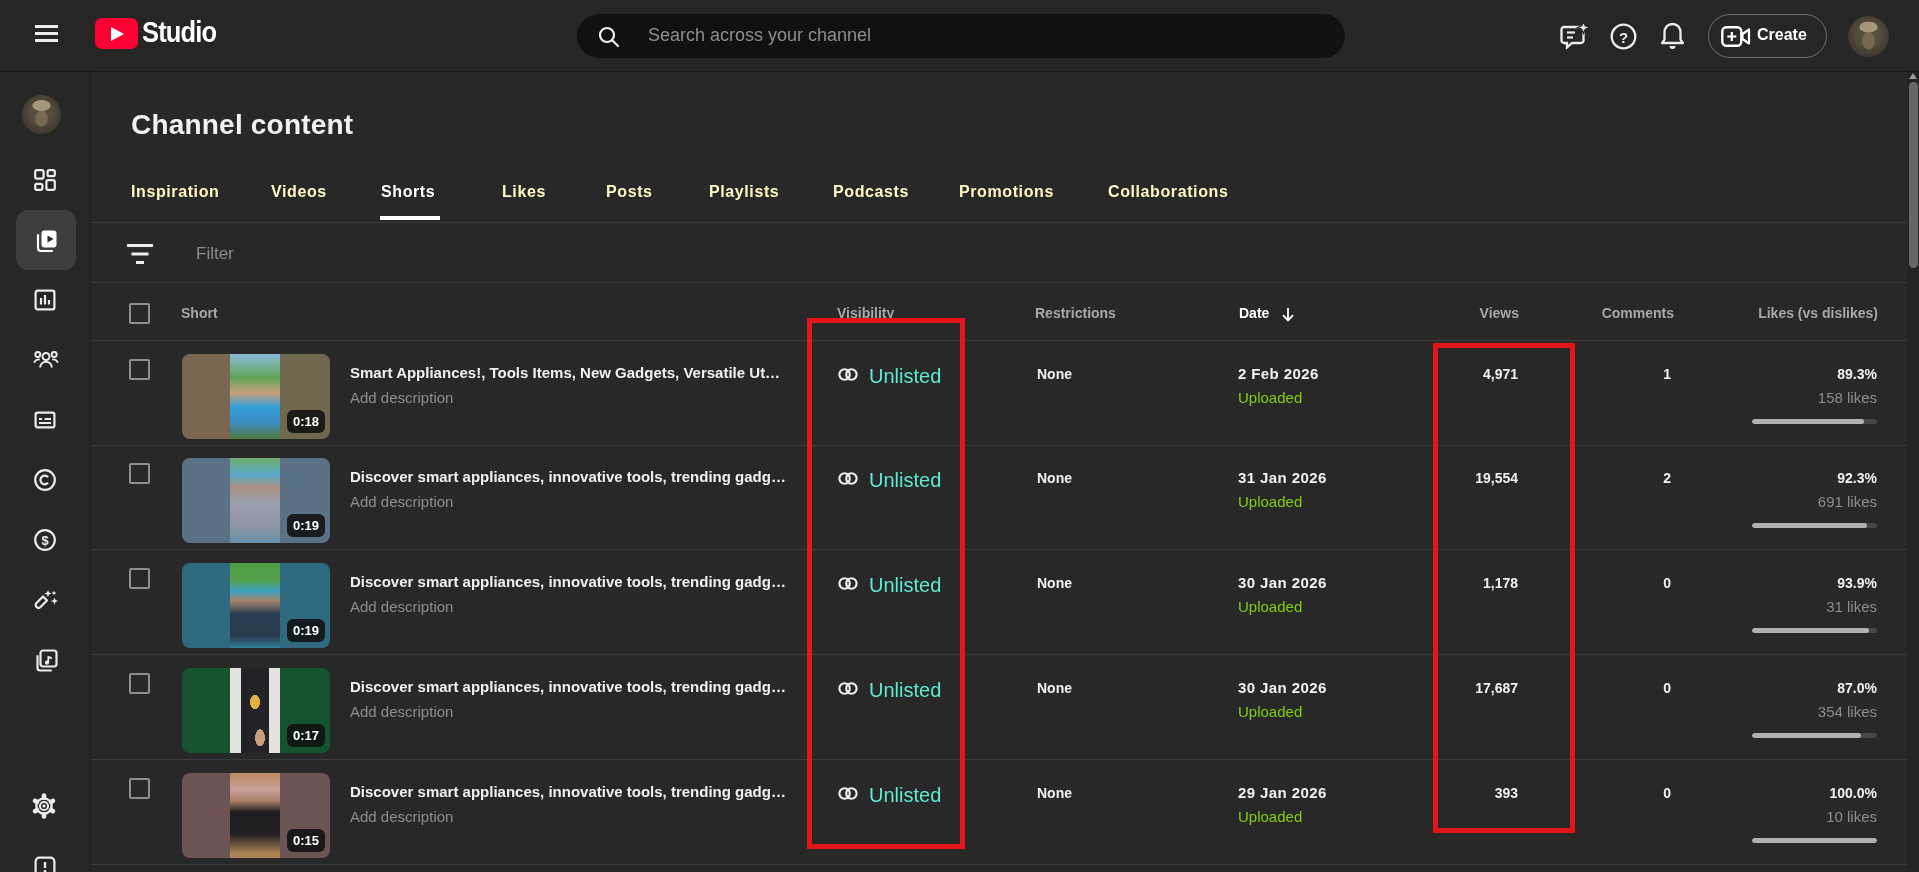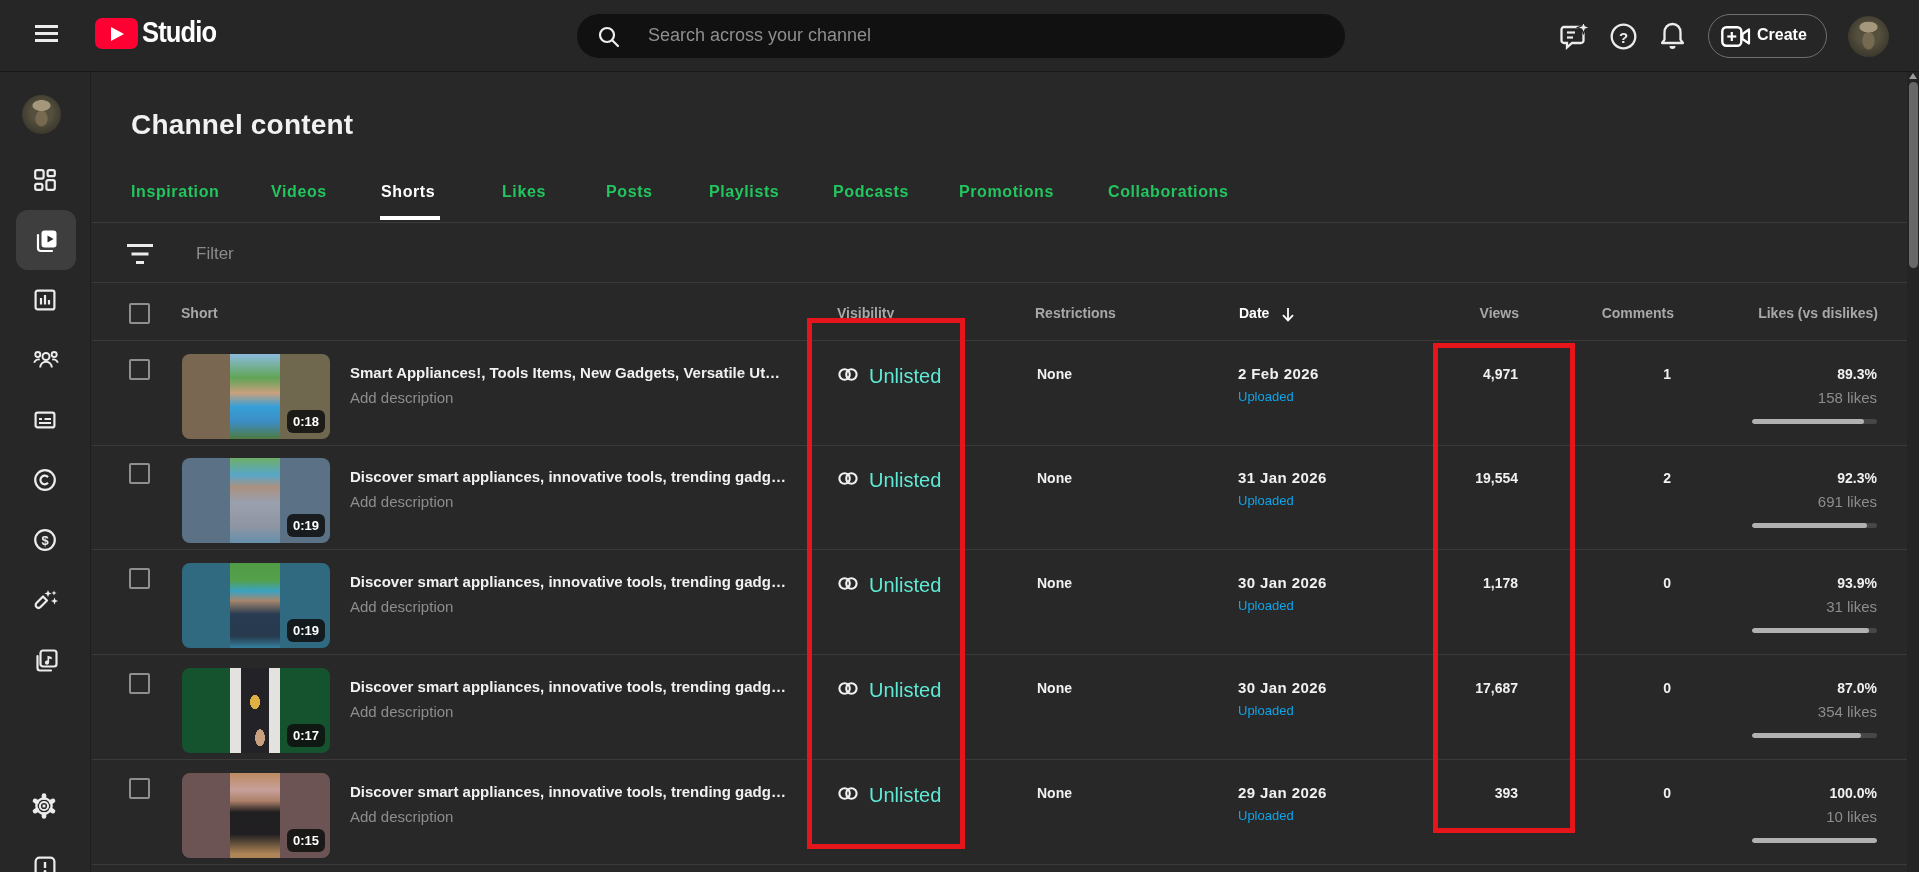--- a/index.html
+++ b/index.html
@@ -26,42 +26,42 @@
 
   
   #sidebar { position:absolute; left:0; top:71px; width:91px; height:801px; background:#272727; border-right:1px solid #1d1d1d; }
   #selbg { position:absolute; left:16px; top:139px; width:60px; height:60px; background:#3e3e3e; border-radius:12px; }
   #sidebar svg { position:absolute; left:33px; }
 
   
   #content { position:absolute; left:92px; top:71px; width:1815px; height:801px; background:#282828; }
   .hdiv { position:absolute; left:0; width:1815px; height:1px; background:#3a3a3a; }
   #title { position:absolute; left:39px; top:38px; font-size:28px; font-weight:bold; color:#f1f1f1; letter-spacing:0.2px; }
-  .tab { position:absolute; top:112px; font-size:16px; font-weight:bold; color:#22c55e; letter-spacing:0.6px; }
+  .tab { position:absolute; top:112px; font-size:16px; font-weight:bold; color:#fef9c3; letter-spacing:0.6px; }
   .tab.sel { color:#fff; }
   #tabline { position:absolute; left:288px; top:145px; width:60px; height:4px; background:#fff; }
 
   #filtericon { position:absolute; left:35px; top:172px; }
   #filtertxt { position:absolute; left:104px; top:173px; font-size:17px; color:#8b8b8b; }
 
   .cb { position:absolute; width:21px; height:21px; border:2px solid #8f8f8f; border-radius:2px; }
 
   .colhead { position:absolute; top:234px; font-size:14px; font-weight:bold; color:#a8a8a8; }
 
   .row { position:absolute; left:0; width:1815px; height:105px; border-bottom:1px solid #3a3a3a; }
   .thumb { position:absolute; left:90px; top:13px; width:148px; height:85px; border-radius:8px; overflow:hidden; }
   .strip { position:absolute; left:48px; top:0; width:50px; height:85px; }
   .dur { position:absolute; right:5px; bottom:6px; background:rgba(16,16,16,0.88); color:#fff;
     font-size:13px; font-weight:bold; border-radius:6px; padding:4px 6px; }
   .vtitle { position:absolute; left:258px; top:23px; font-size:15px; font-weight:bold; color:#f1f1f1; white-space:nowrap; }
   .adddesc { position:absolute; left:258px; top:48px; font-size:15px; color:#8d8d8d; }
   .vis { position:absolute; left:777px; top:24px; font-size:20px; color:#5eead4; }
   .none { position:absolute; left:945px; top:25px; font-size:14px; color:#f1f1f1; font-weight:bold;}
   .date1 { position:absolute; left:1146px; top:24px; font-size:15px; color:#f1f1f1; font-weight:bold; letter-spacing:0.4px;}
-  .date2 { position:absolute; left:1146px; top:48px; font-size:13px; color:#0ea5e9; }
+  .date2 { position:absolute; left:1146px; top:48px; font-size:15px; color:#84cc16; }
   .views { position:absolute; right:389px; top:25px; font-size:14px; color:#f1f1f1; font-weight:bold;}
   .comm { position:absolute; right:236px; top:25px; font-size:14px; color:#f1f1f1; font-weight:bold;}
   .pct { position:absolute; right:30px; top:25px; font-size:14px; color:#f1f1f1; font-weight:bold;}
   .lk { position:absolute; right:30px; top:48px; font-size:15px; color:#8d8d8d; }
   .bar { position:absolute; left:1660px; top:78px; width:125px; height:5px; background:#474747; border-radius:2.5px; overflow:hidden; }
   .bar div { height:5px; background:#b1b1b1; border-radius:2.5px; }
 
   
   #red1 { position:absolute; left:807px; top:318px; width:158px; height:531px; border:5px solid #e6151b; z-index:8; }
   #red2 { position:absolute; left:1433px; top:343px; width:142px; height:490px; border:5px solid #e6151b; z-index:8; }

